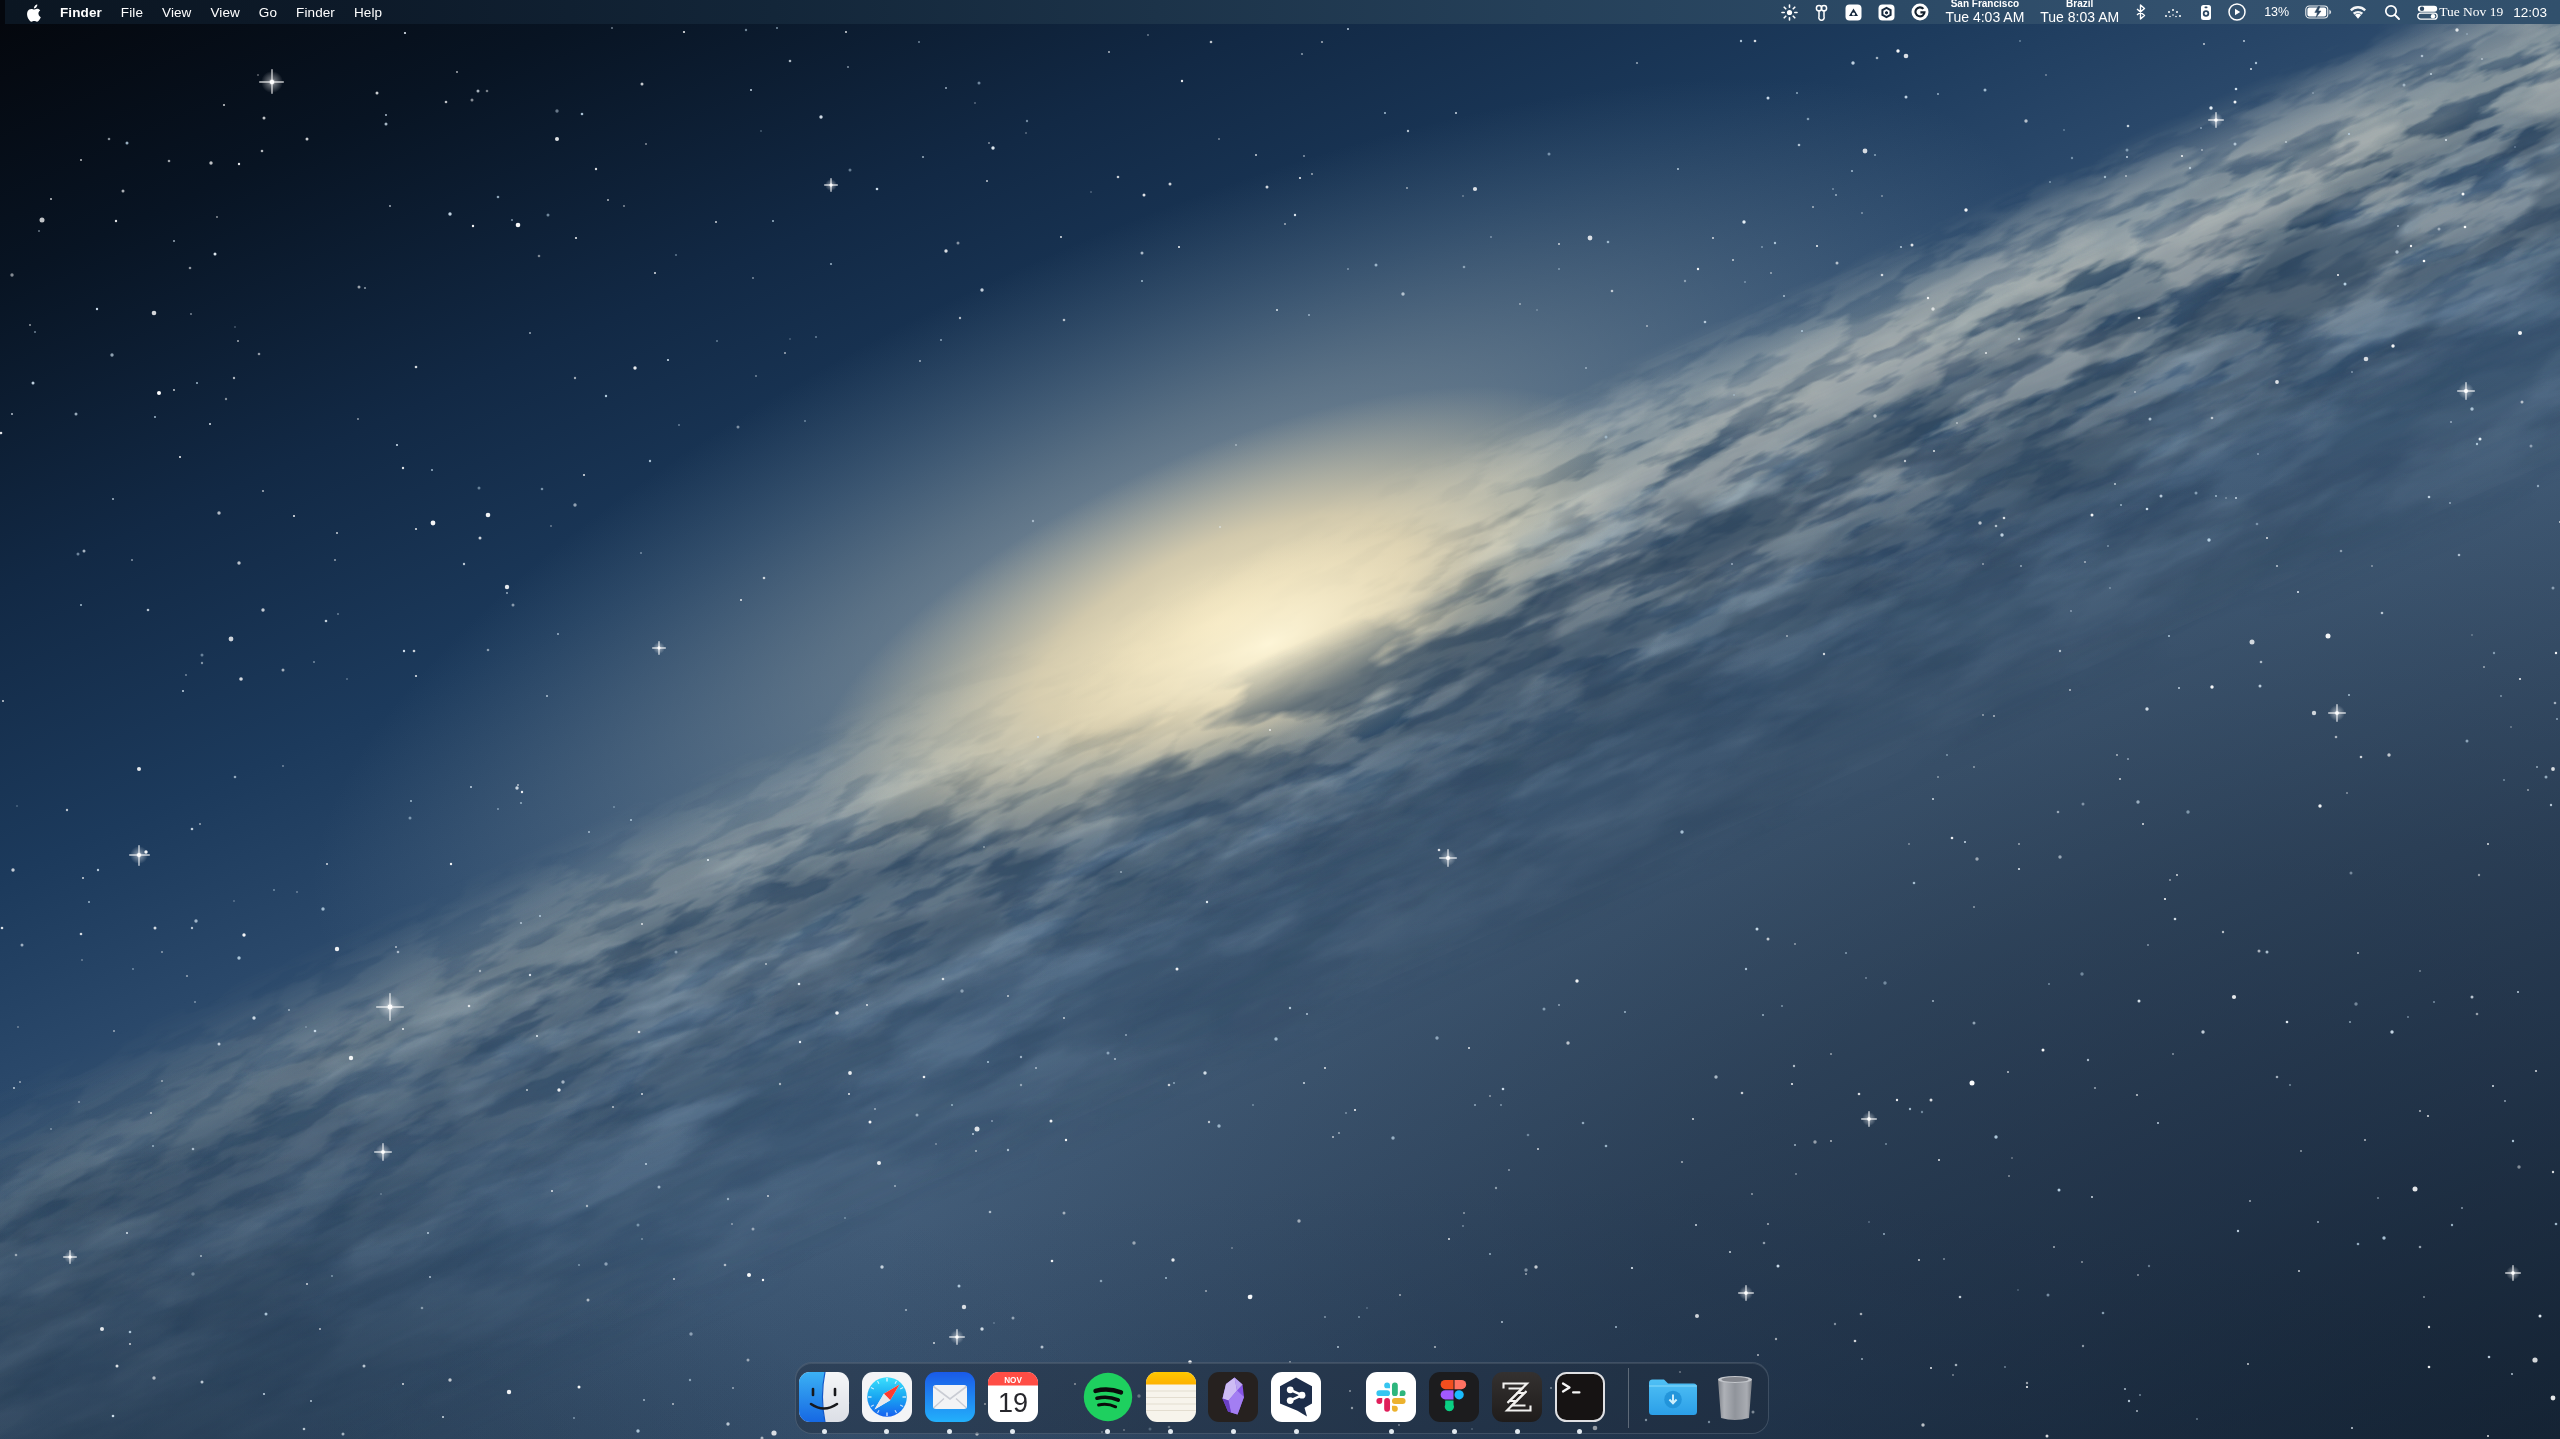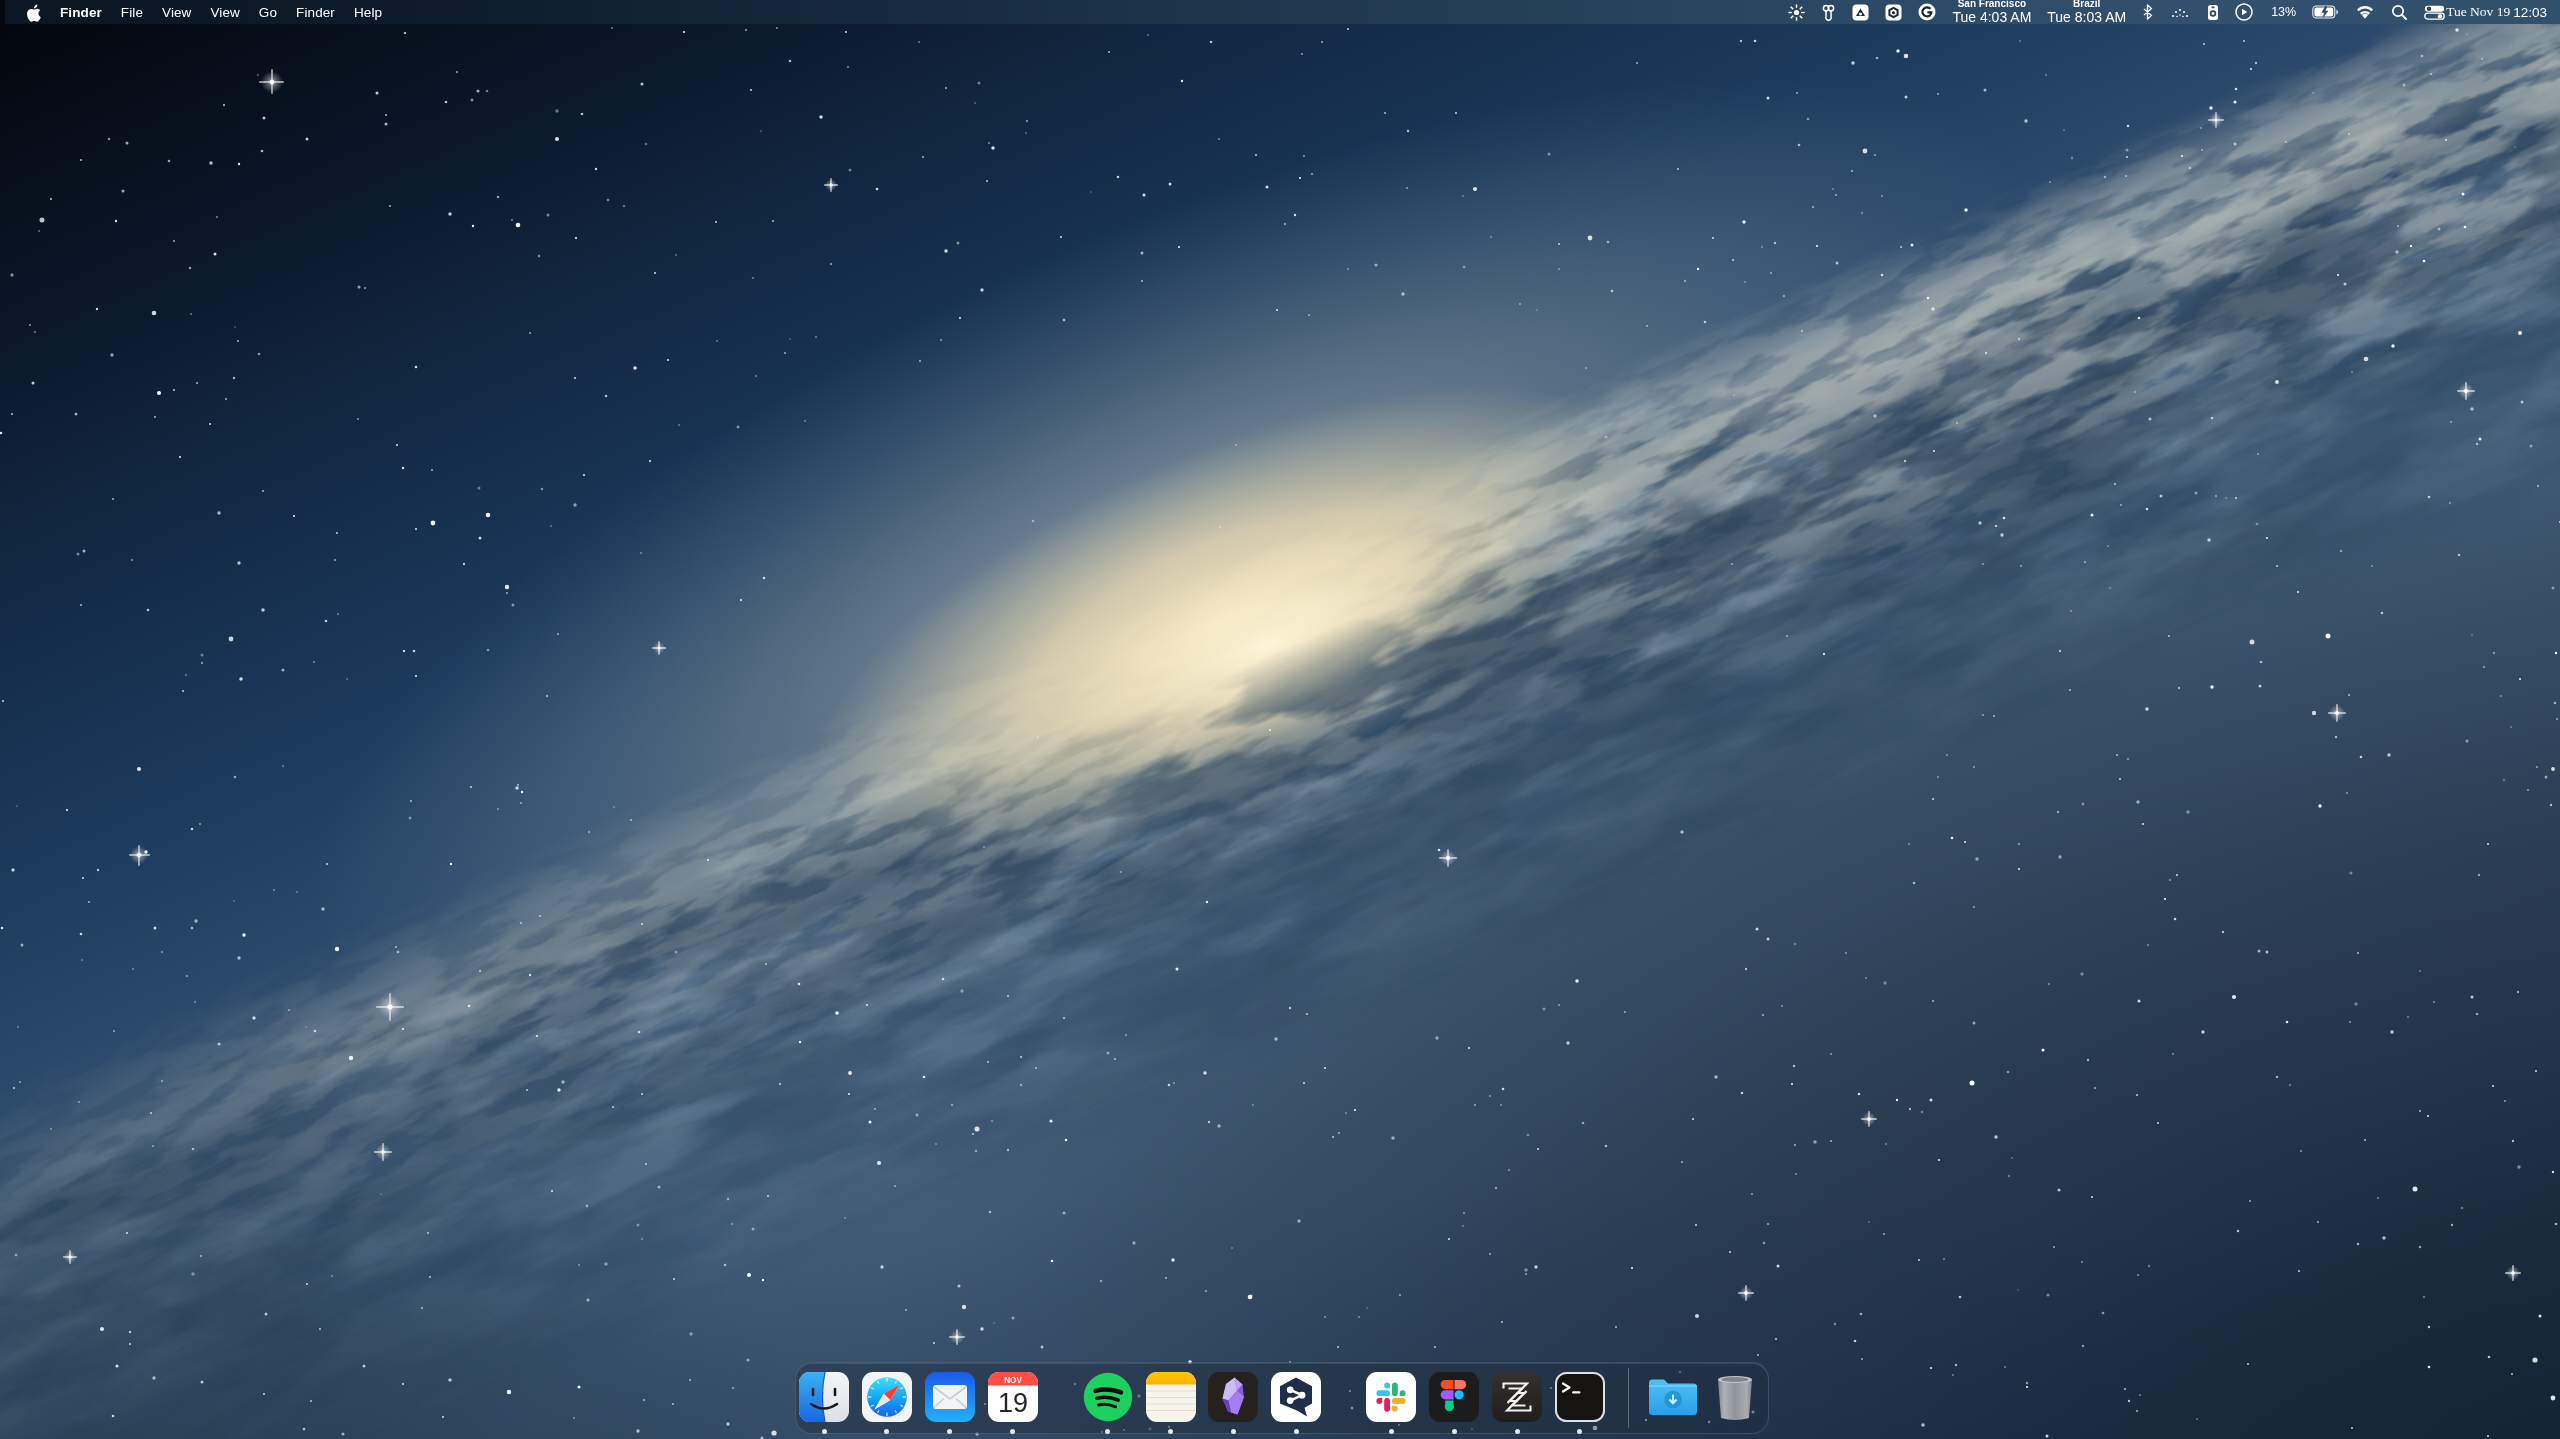--- a/index.html
+++ b/index.html
@@ -10,21 +10,21 @@
 .mleft { display:flex; align-items:center; padding-left:21px; }
 .apl { display:flex; margin-right:19px; margin-top:1px; }
 .mi { font-size:13.5px; margin-right:19px; letter-spacing:0.1px; }
 .mright { display:flex; align-items:center; padding-right:18px; }
 .ic { display:flex; align-items:center; margin-left:16px; }
 .wclock { display:flex; flex-direction:column; align-items:center; margin-left:16px; line-height:1.05; }
 .wclock b { font-size:10px; font-weight:700; }
 .wclock i { font-style:normal; font-size:14px; }
 .btxt { font-size:12.5px; margin-left:18px; }
 .dtxt { font-size:13.5px; margin-left:1px;font-family:Liberation Serif, serif; }
-.dtxt2 { font-size:13.5px; margin-left:3px; }
+.dtxt2 { font-size:13.5px; margin-left:10px; }
 #dockpanel { position:absolute; left:795px; top:1362px; width:974px; height:72px;
   background:rgba(30,44,60,0.42); border:1px solid rgba(150,168,186,0.26);
   border-radius:17px; box-shadow:inset 0 1px 0 rgba(255,255,255,0.10); }
 #dock { position:absolute; left:0; top:1362px; width:2289px; height:77px; opacity:0.999; }
 .tile { position:absolute; top:10px; }
 .tile svg { display:block; }
 .divider { position:absolute; left:1628px; top:6px; width:1px; height:60px; background:rgba(255,255,255,0.28); }
 .dot { position:absolute; top:67px; width:5px; height:5px; border-radius:50%; background:rgba(235,242,248,0.95); }
 </style></head>
 <body>

